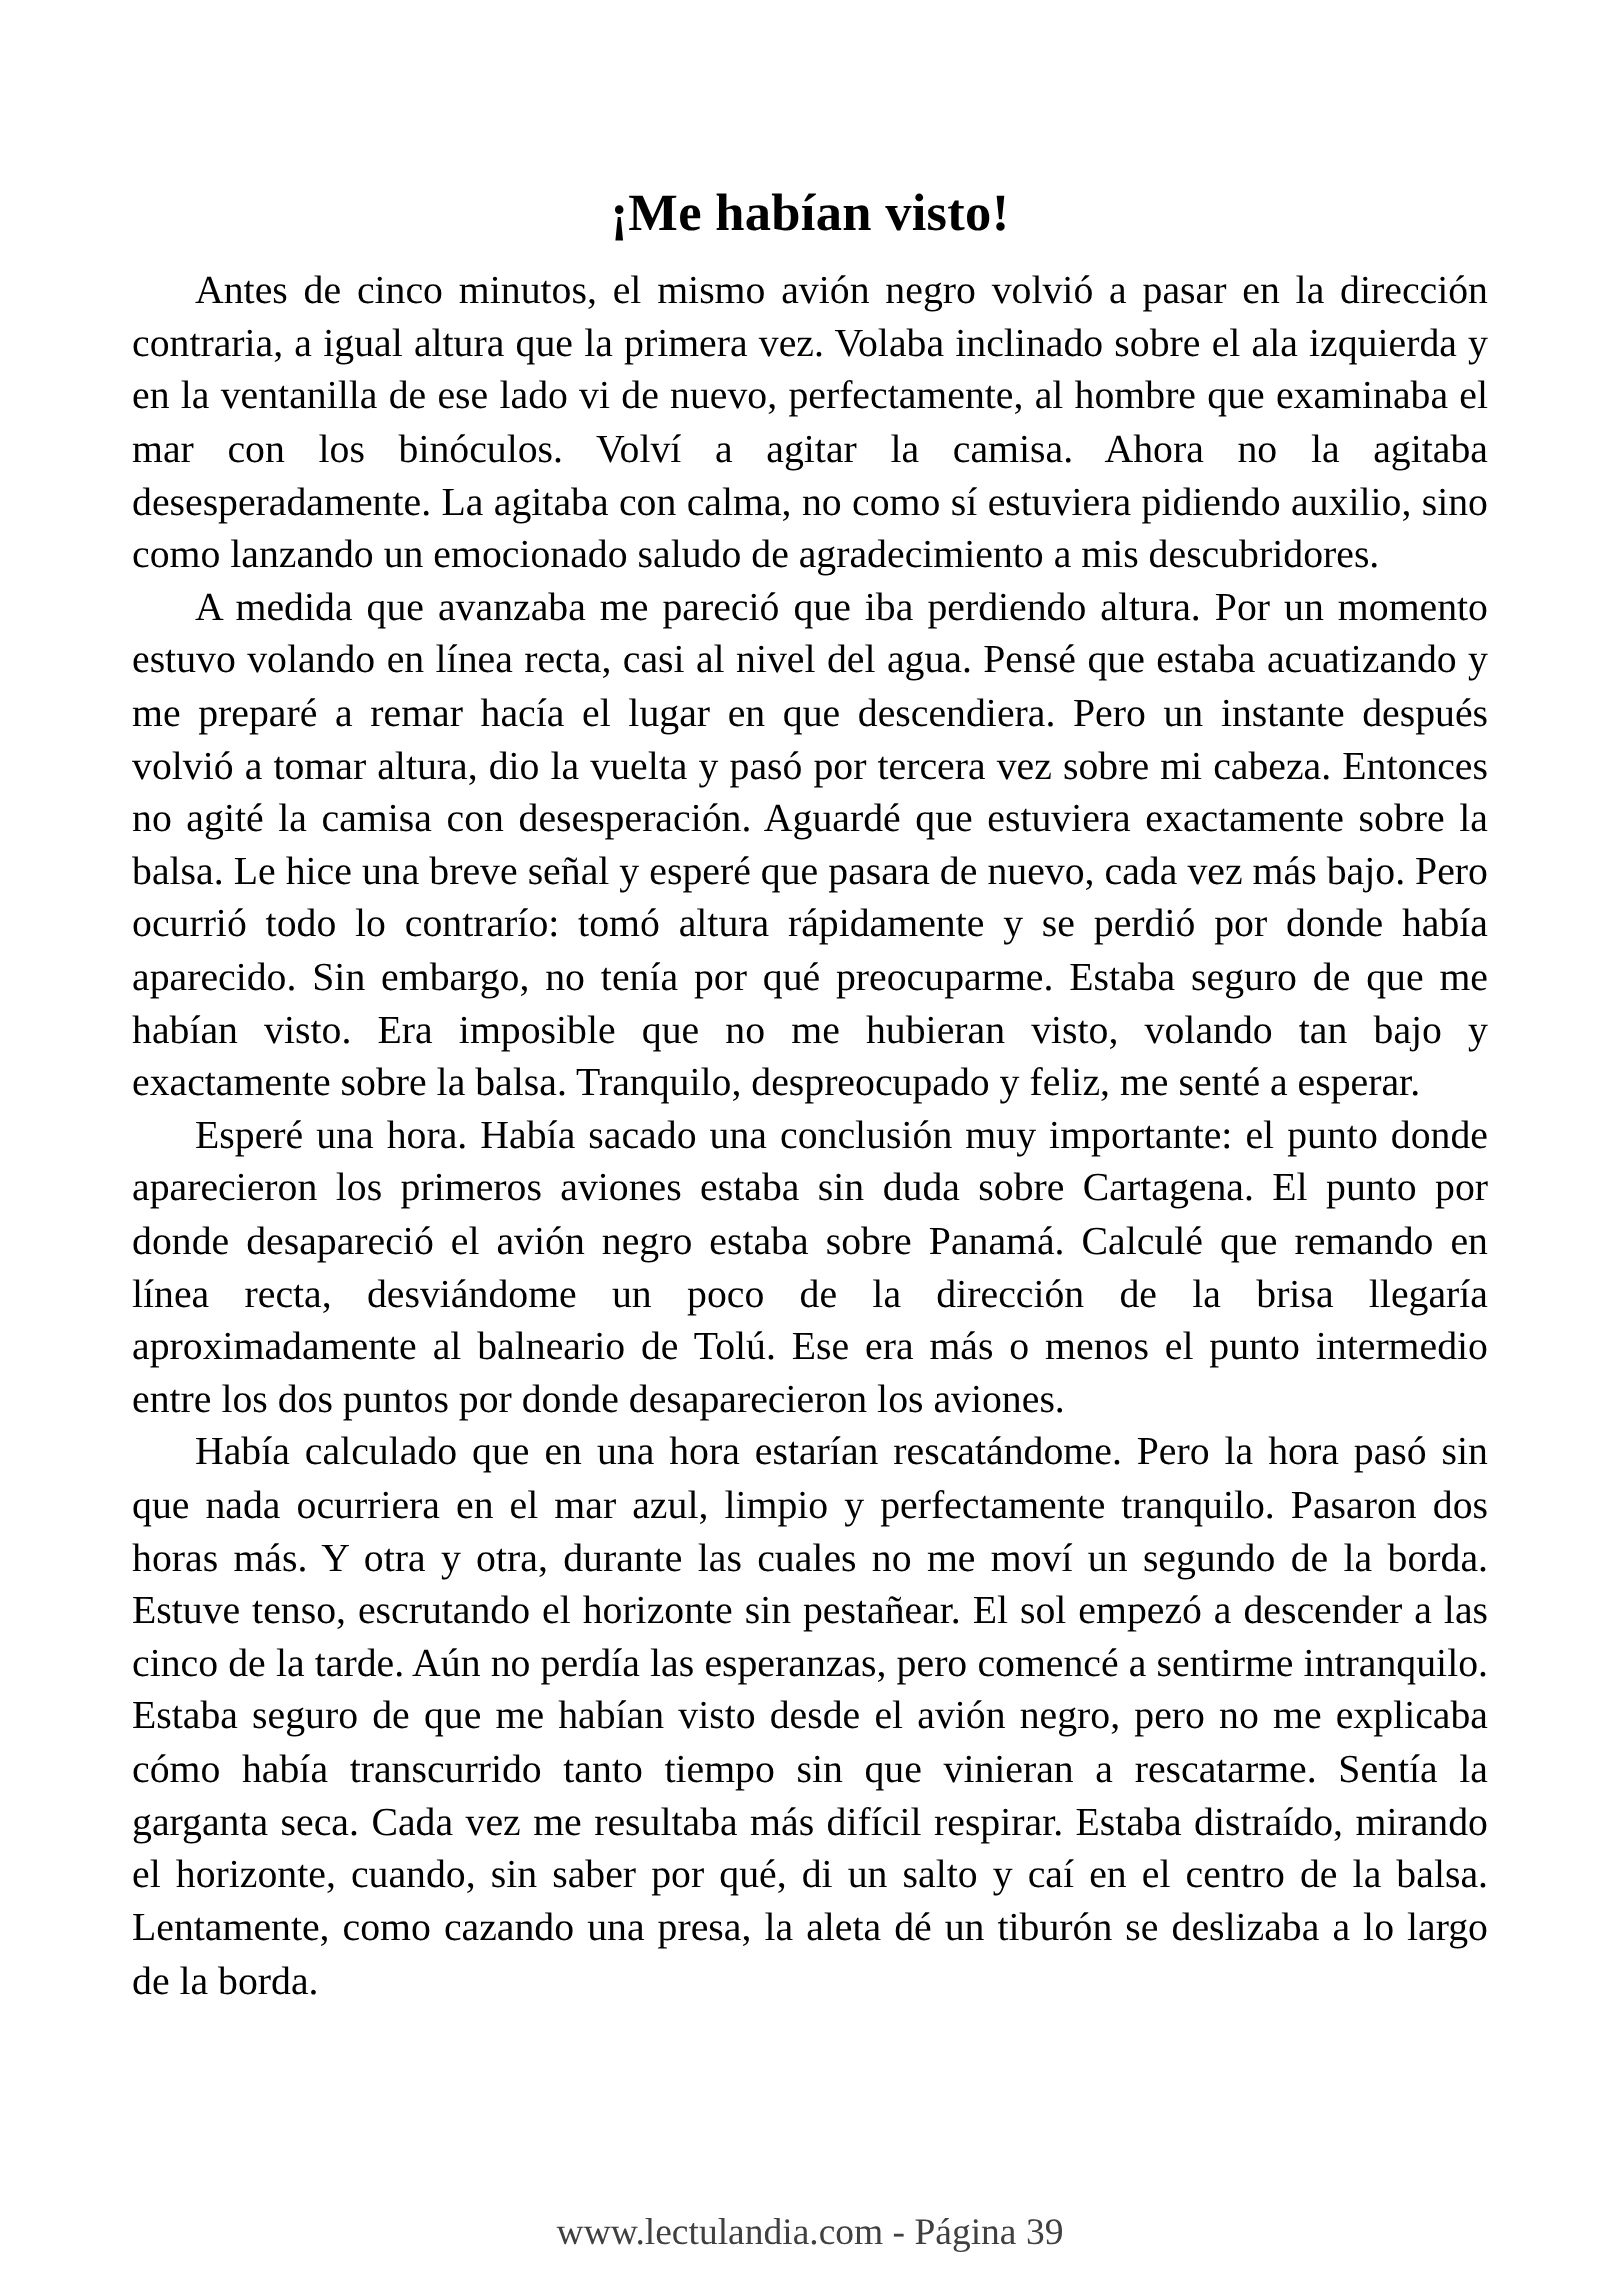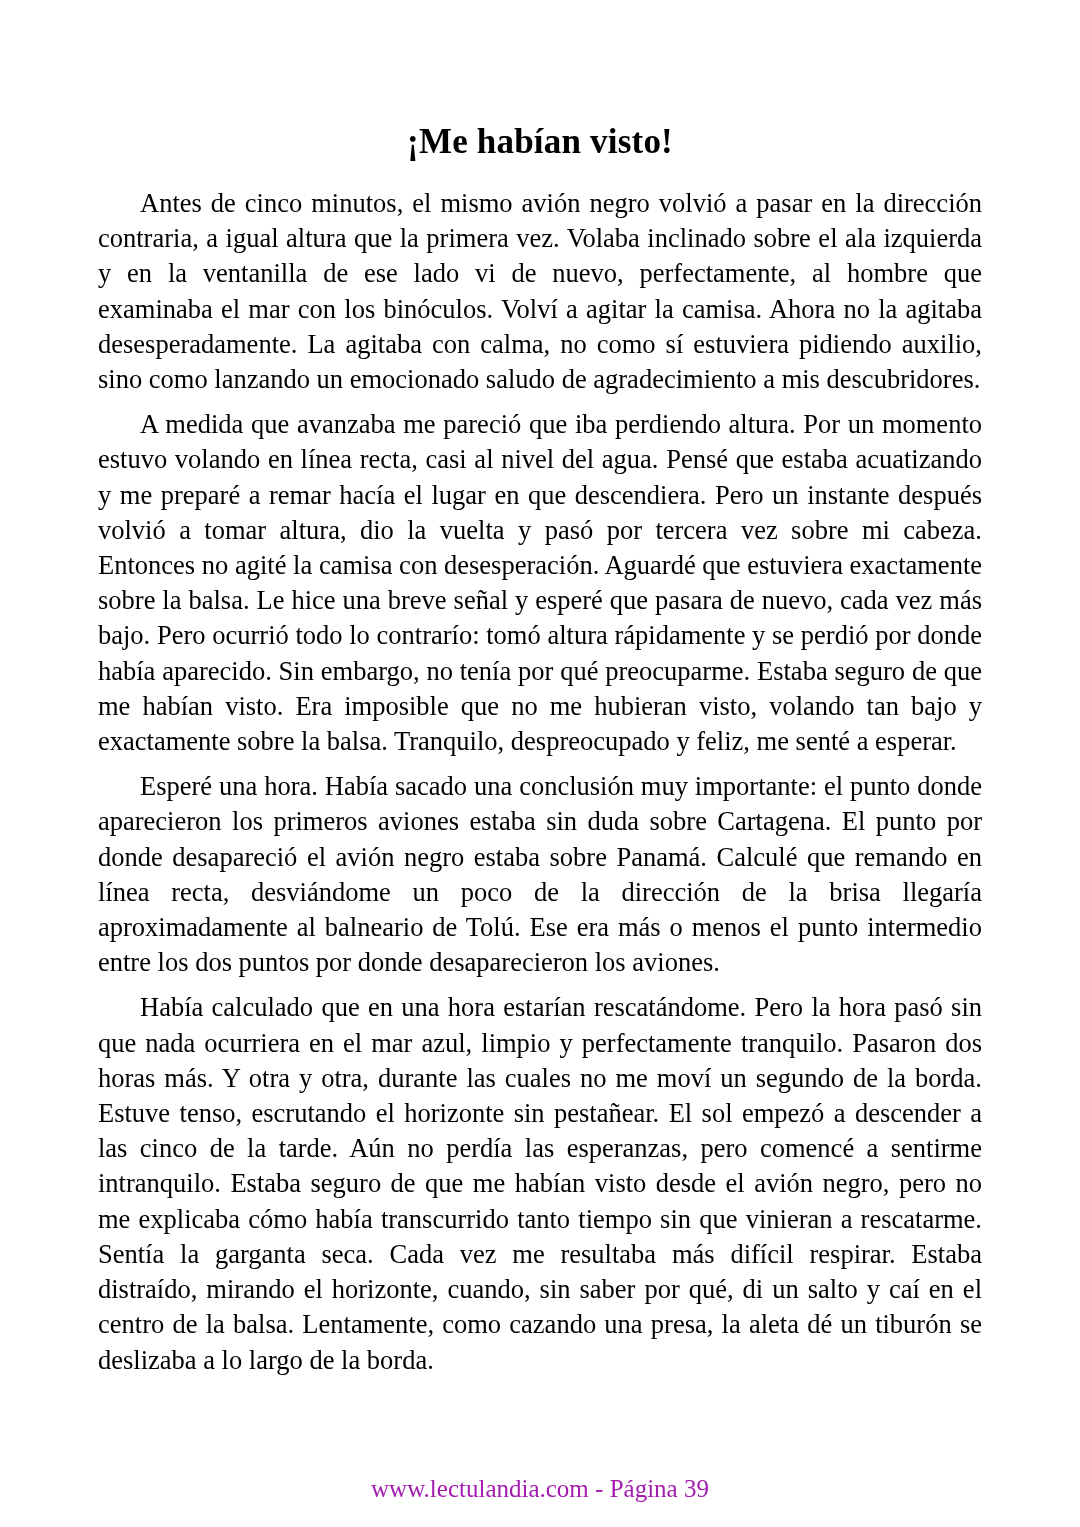--- a/index.html
+++ b/index.html
@@ -35,42 +35,42 @@
     line-height: 1.2;
     margin-top: 35px;
   }
   .body-text {
     position: absolute;
     left: 88px;
     top: 176px;
     width: 904px;
   }
   .body-text p {
-    margin: 10px;
+    margin: 0;
     padding: 0;
     text-align: justify;
     text-justify: inter-word;
     font-size: 26.5px;
     line-height: 35.2px;
     text-indent: 42px;
     hyphens: none;
     -webkit-hyphens: none;
   }
   .body-text p:last-child {
     text-align: justify;
   }
   .footer {
     position: absolute;
     left: 0;
     top: 1473px;
     width: 1080px;
     text-align: center;
     font-size: 25px;
     line-height: 32px;
-    color: #a21caf;
+    color: #404040;
   }
 </style>
 </head>
 <body>
 
 <div class="page">
 
   <h1 class="chapter-title">¡Me habían visto!</h1>
 
   <div class="body-text">

